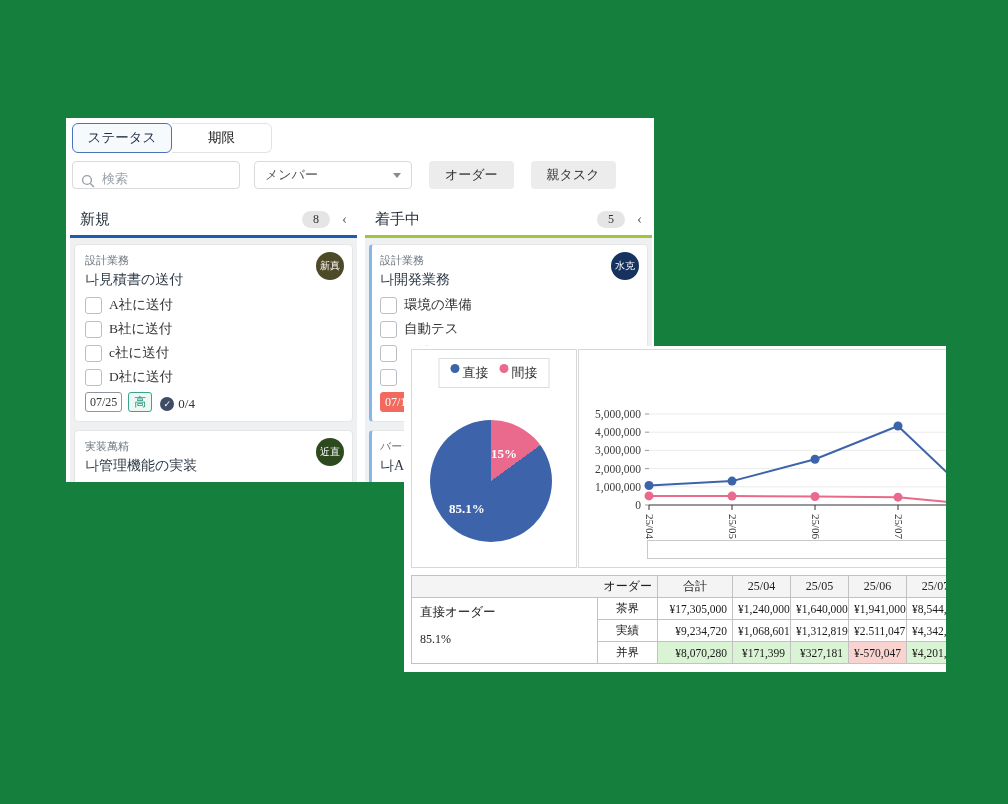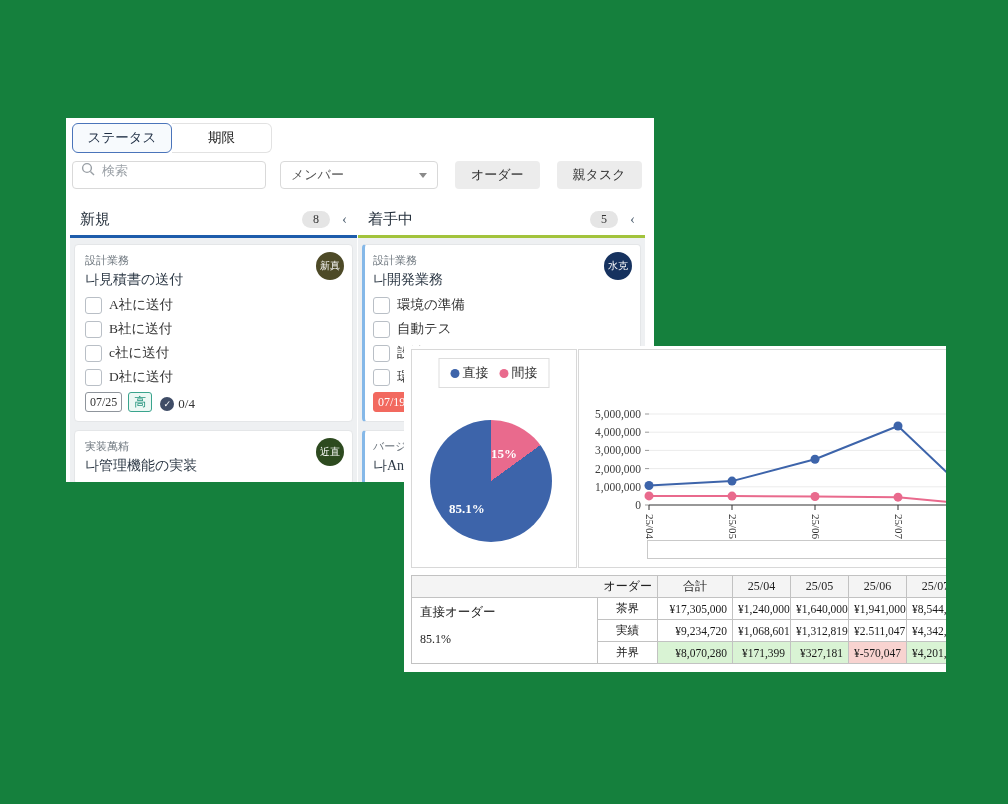--- a/index.html
+++ b/index.html
@@ -7,33 +7,33 @@
          font-family:Liberation Serif, serif;}
   
   #win1{position:absolute;left:66px;top:118px;width:588px;height:364px;background:#fff;overflow:hidden;}
   .tabs{display:flex;padding:5px 0 0 6px;}
   .tab{width:100px;height:30px;display:flex;align-items:center;justify-content:center;
        font-size:13.5px;color:#222;background:#fff;border:1px solid #e2e2e2;cursor:pointer;
        font-family:inherit;}
   .tab.active{border:1.5px solid #4a74ba;border-radius:6px;background:#f7fafd;color:#1d2c42;z-index:2;}
   .tab.inactive{border-left:none;border-radius:0 6px 6px 0;}
   .filters{display:flex;align-items:center;margin:8px 0 0 6px;height:28px;}
-  .search{position:relative;width:194px;height:28px;border:1px solid #d9d9d9;border-radius:4px;
-          display:flex;align-items:flex-start;background:#fff;box-sizing:border-box;}
+  .search{position:relative;width:168px;height:28px;border:1px solid #d9d9d9;border-radius:4px;
+          display:flex;align-items:flex-end;background:#fff;box-sizing:border-box;}
   .search svg{margin:0 5px 0 8px;flex:none;}
   .search input{border:none;outline:none;width:120px;font-size:13px;color:#333;font-family:inherit;background:transparent;}
   .search input::placeholder{color:#9aa0a6;}
   .select{width:158px;height:28px;border:1px solid #d9d9d9;border-radius:4px;margin-left:14px;
           display:flex;align-items:center;justify-content:space-between;padding:0 10px;box-sizing:border-box;
           font-size:13px;color:#555;background:#fff;cursor:pointer;}
   .caret{width:0;height:0;border-left:4px solid transparent;border-right:4px solid transparent;
          border-top:5px solid #8a8a8a;}
   .gbtn{height:28px;padding:0 16px;margin-left:17px;background:#ececec;border:none;border-radius:4px;
         font-size:13px;color:#333;cursor:pointer;font-family:inherit;}
-  .columns{display:flex;gap:1px;margin:15px 0 0 4px;}
+  .columns{display:flex;gap:8px;margin:15px 0 0 4px;}
   .column{width:287px;flex:none;}
   .col-head{height:31px;display:flex;align-items:center;padding:0 10px;border-bottom:3px solid #ccc;}
   .col-title{font-size:15px;color:#26313d;flex:1;}
   .col-count{background:#e5e5e5;border-radius:10px;min-width:14px;padding:1px 7px;font-size:12px;
              color:#333;text-align:center;}
   .col-chev{margin-left:12px;font-size:15px;color:#5a6a7a;cursor:pointer;line-height:1;}
   .col-body{background:#eef0f2;padding:6px 4px;display:flex;flex-direction:column;gap:8px;min-height:210px;}
   .card{position:relative;background:#fff;border:1px solid #e4e6e8;border-radius:4px;padding:8px 10px 9px 10px;}
   .card.accent{border-left:3px solid #85b8e8;padding-left:8px;}
   .card-cat{font-size:11px;color:#6c757d;}
@@ -53,21 +53,21 @@
   .progress{display:flex;align-items:center;gap:4px;margin-left:2px;}
   .prog-icon{width:14px;height:14px;border-radius:50%;background:#3f4c66;color:#fff;font-size:9px;
              display:flex;align-items:center;justify-content:center;}
   .prog-text{font-size:13px;color:#333;}
   
   #win2{position:absolute;left:404px;top:346px;width:542px;height:326px;background:#fff;overflow:hidden;z-index:5;}
   .pie-card{position:absolute;left:7px;top:3px;width:166px;height:219px;border:1px solid #d8d8d8;
             box-sizing:border-box;background:#fff;}
   .legend{position:absolute;left:50%;transform:translateX(-50%);top:8px;border:1px solid #ddd;
           background:#fff;padding:5px 11px;display:flex;gap:11px;align-items:center;white-space:nowrap;}
-  .leg-item{display:flex;align-items:center;gap:3px;font-size:13px;color:#333;cursor:pointer;}
+  .leg-item{display:flex;gap:3px;font-size:13px;color:#333;cursor:pointer;}
   .leg-dot{width:9px;height:9px;border-radius:50%;}
   .pie{position:absolute;left:18px;top:70px;width:122px;height:122px;border-radius:50%;}
   .pie-label{position:absolute;color:#fff;font-size:13px;font-weight:bold;}
   .pl-small{left:79px;top:96px;}
   .pl-big{left:37px;top:151px;}
   .line-card{position:absolute;left:174px;top:3px;width:375px;height:219px;border:1px solid #d8d8d8;
              box-sizing:border-box;background:#fff;overflow:hidden;}
   .line-card svg{position:absolute;left:0;top:0;}
   .dzoom{position:absolute;left:68px;top:190px;width:320px;height:19px;border:1px solid #c9c9c9;
          background:#fff;box-sizing:border-box;cursor:ew-resize;}

